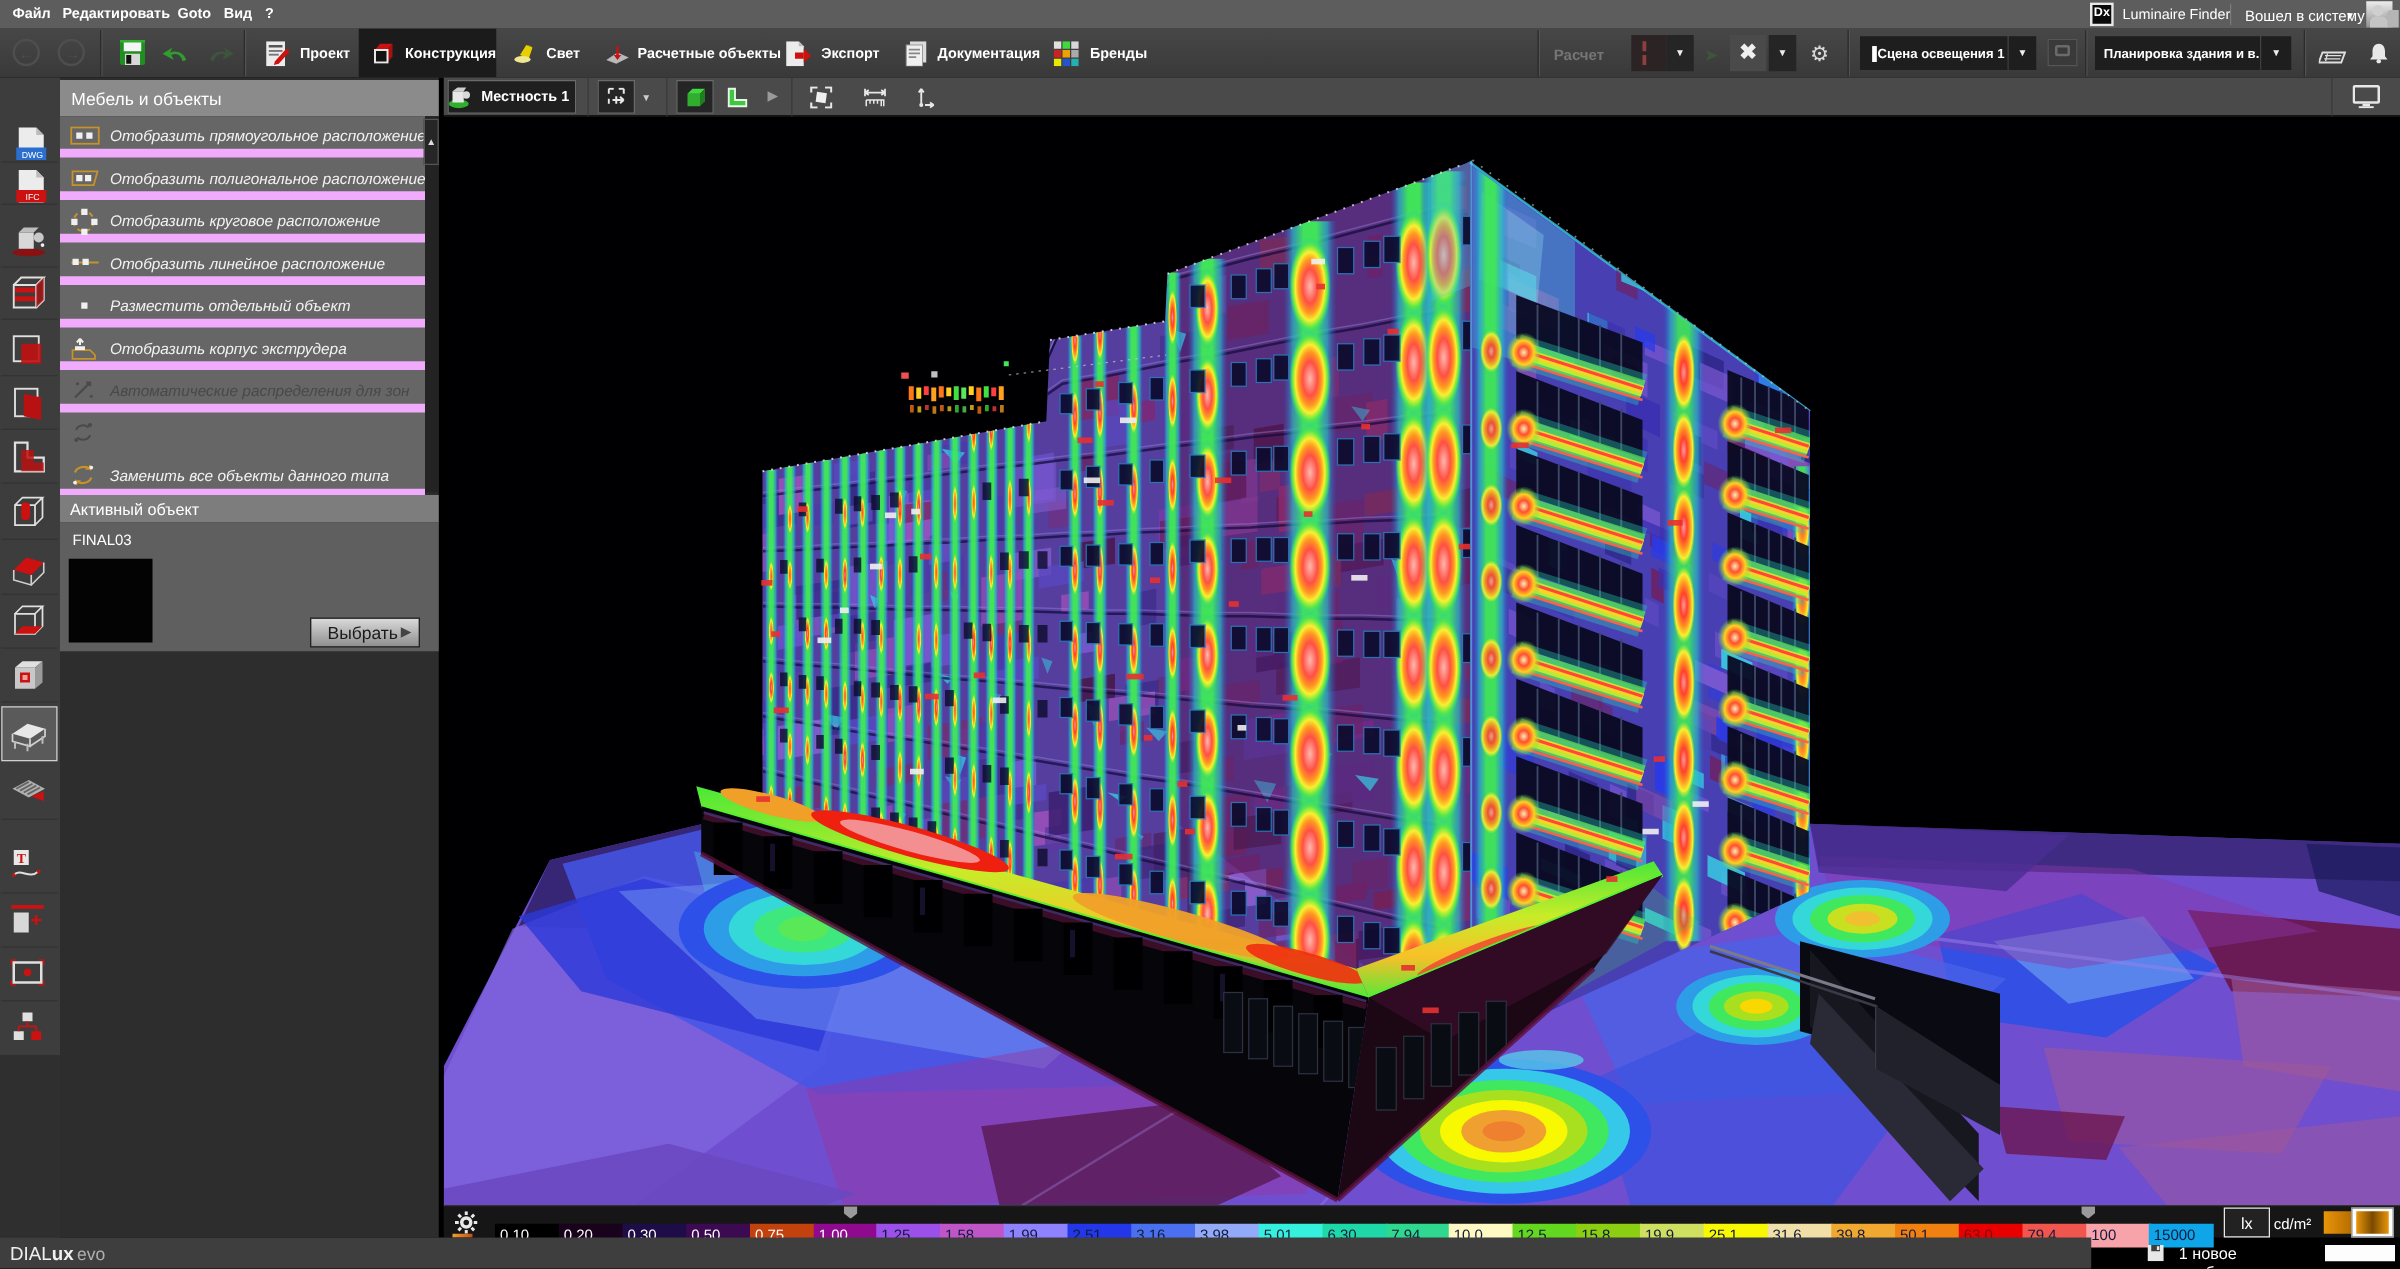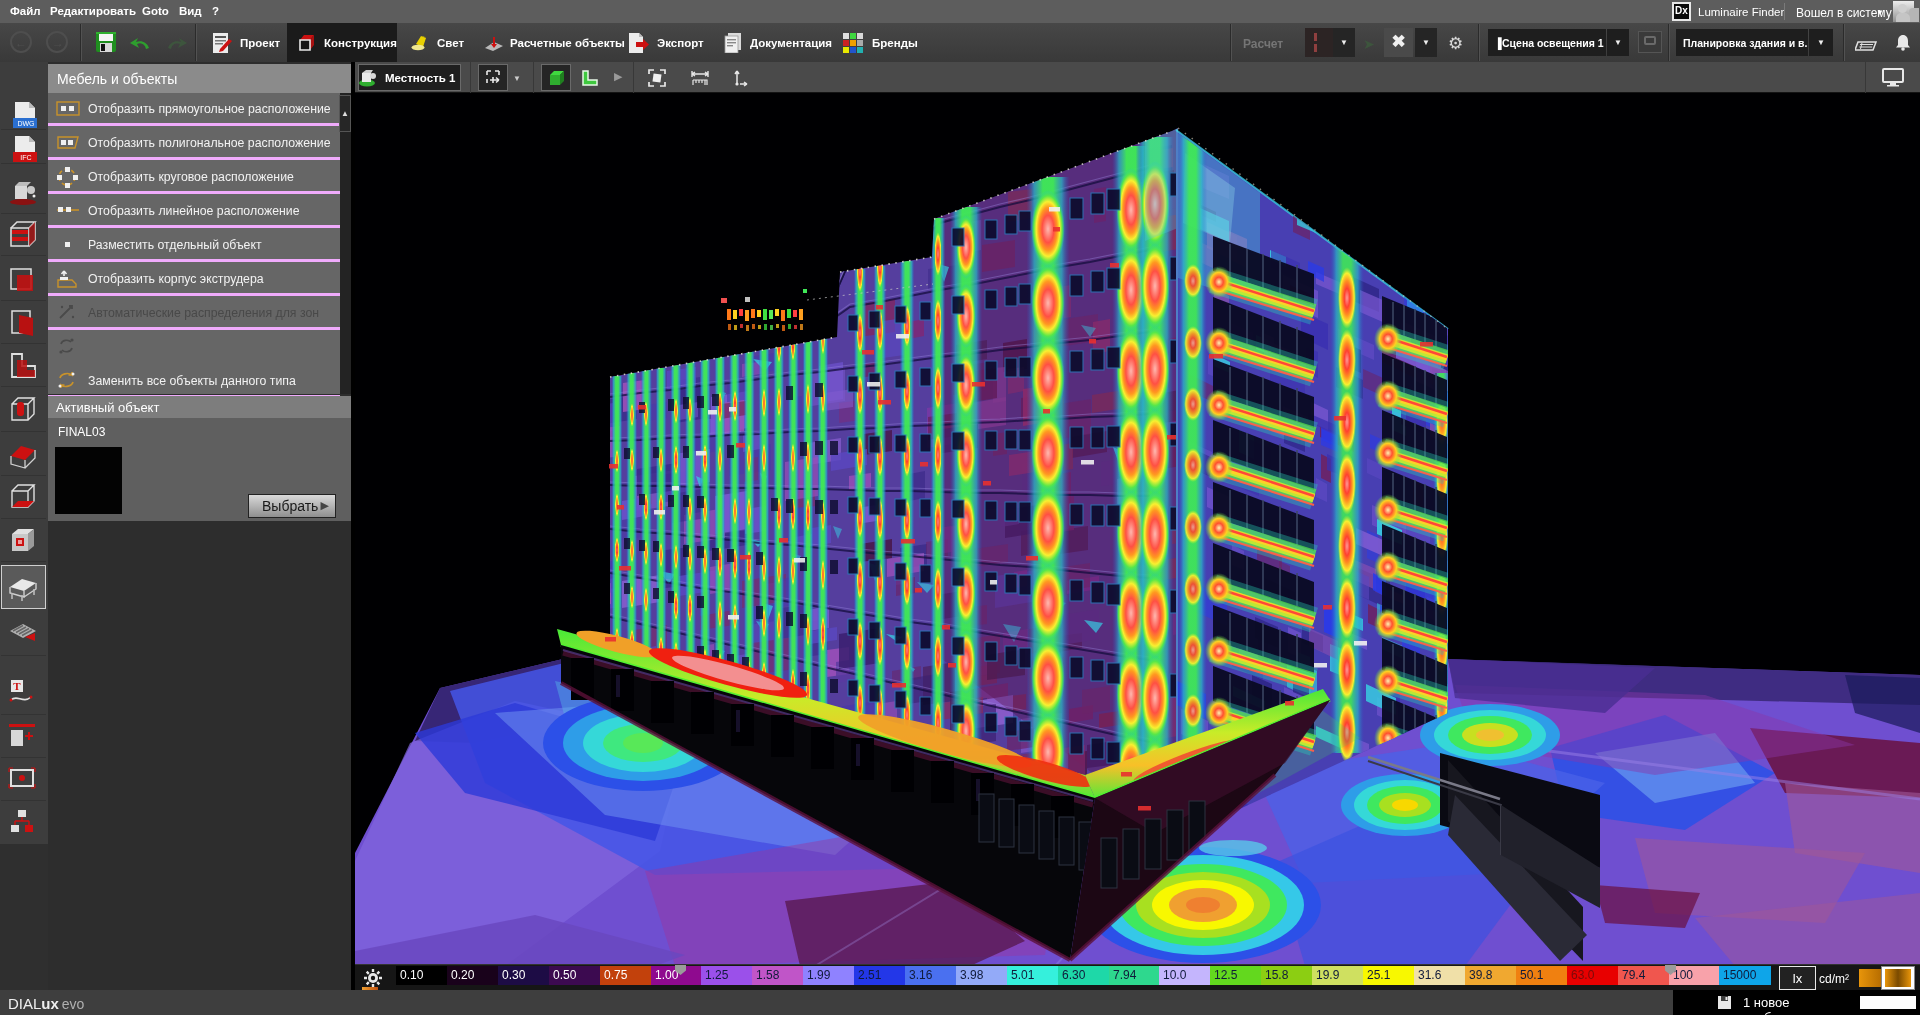--- a/index.html
+++ b/index.html
@@ -10,35 +10,35 @@
 .sep2 { position:absolute; top:1px; width:1px; height:37px; background:#2b2b2b; box-shadow:1px 0 0 #525252; }
 .tabtxt { position:absolute; top:14px; color:#fff; font-size:11.5px; font-weight:bold; white-space:nowrap; }
 #row3v { left:355px; top:62px; width:1565px; height:31px; background:#4a4a4a; border-bottom:1px solid #141414;}
 .sep3 { position:absolute; top:0px; width:1px; height:31px; background:#383838; }
 #strip { left:0; top:62px; width:48px; height:928px; background:#3d3d3d; }
 .cell { position:absolute; left:1px; width:45px; height:45px; border-bottom:1px solid #333; }
 #panel { left:48px; top:62px; width:303px; height:928px; background:#2d2d2d; }
 #phead { position:absolute; left:0; top:2px; width:303px; height:29px; background:#8b8b8b; color:#fff; font-size:14px; }
 #phead span { position:absolute; left:9px; top:7px; }
 #plist { position:absolute; left:0; top:31px; width:292px; height:301px; background:#666666; }
-.pitem { position:absolute; left:0; width:292px; height:33px; border-bottom:3px solid #f0abfc; color:#f2f2f2; font-size:12.3px; }
+.pitem { position:absolute; left:0; width:292px; height:33px; border-bottom:7px solid #f0abfc; color:#f2f2f2; font-size:12.3px;font-style:italic; }
 .pitem span { position:absolute; left:40px; top:9px; white-space:nowrap; }
 .pitem.dis { color:#494949; }
 #pscroll { position:absolute; left:292px; top:31px; width:11px; height:301px; background:#232323; }
 #pscrollbtn { position:absolute; left:291px; top:33px; width:12px; height:37px; background:#262626; border:1px solid #555; color:#ddd; font-size:8px; text-align:center; line-height:36px;}
 #aohead { position:absolute; left:0; top:334px; width:303px; height:22px; background:#7d7d7d; color:#fff; font-size:13px; }
 #aohead span { position:absolute; left:8px; top:4px; }
 #aobody { position:absolute; left:0; top:356px; width:303px; height:103px; background:#5f5f5f; }
 #thumb { position:absolute; left:7px; top:29px; width:67px; height:67px; background:#030303; }
 #selbtn { position:absolute; left:200px; top:76px; width:88px; height:24px; background:linear-gradient(#d9d9d9,#8f8f8f); border:1px solid #222; color:#1a1a1a; font-size:14px; }
 #selbtn i { position:absolute; left:13px; top:3px; font-style:normal; }
 #selbtn b { position:absolute; right:6px; top:4px; font-weight:normal; color:#444; font-size:11px;}
 #vp { left:355px; top:93px; width:1565px; height:873px; background:#000; }
 #scalebar { left:355px; top:964px; width:1565px; height:26px; background:#161616; border-top:1px solid #333;}
-.scell { position:absolute; top:1px; height:19px; width:51px; font-size:12px; }
+.scell { position:absolute; top:14px; height:19px; width:51px; font-size:12px; }
 .scell span { position:absolute; left:4px; top:2px; }
 #statusbar { left:0; top:990px; width:1673px; height:25px; background:#3e3e3e; color:#fff; font-size:13px; }
 </style></head><body>
 <div id="root">
     <div id="vp" class="abs"></div>
     <svg class="abs" style="left:355px; top:93px;" width="1565" height="873" viewBox="0 0 1565 873">
       <defs>
         <linearGradient id="gcol" x1="0" y1="0" x2="1" y2="0">
           <stop offset="0%" stop-color="#2858c8" stop-opacity="0"></stop>
           <stop offset="18%" stop-color="#28b8c8" stop-opacity="0.75"></stop>
@@ -1664,21 +1664,21 @@
       </div>
       <div class="scell" style="left:652px; width:52px; background:#35f0dc; color:#101a3a;">
         <span>5.01</span>
       </div>
       <div class="scell" style="left:703px; width:52px; background:#1ed8a8; color:#101a3a;">
         <span>6.30</span>
       </div>
       <div class="scell" style="left:754px; width:52px; background:#2ed88e; color:#101a3a;">
         <span>7.94</span>
       </div>
-      <div class="scell" style="left:804px; width:52px; background:#c4b5fd; color:#101a3a;">
+      <div class="scell" style="left:804px; width:52px; background:#fef9c3; color:#101a3a;">
         <span>10.0</span>
       </div>
       <div class="scell" style="left:855px; width:52px; background:#63d81e; color:#101a3a;">
         <span>12.5</span>
       </div>
       <div class="scell" style="left:906px; width:52px; background:#8cce12; color:#101a3a;">
         <span>15.8</span>
       </div>
       <div class="scell" style="left:957px; width:52px; background:#cfe060; color:#101a3a;">
         <span>19.9</span>

